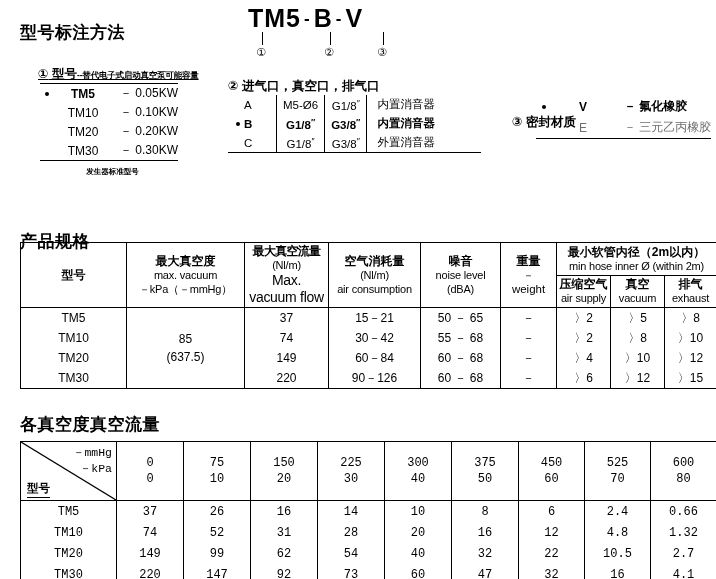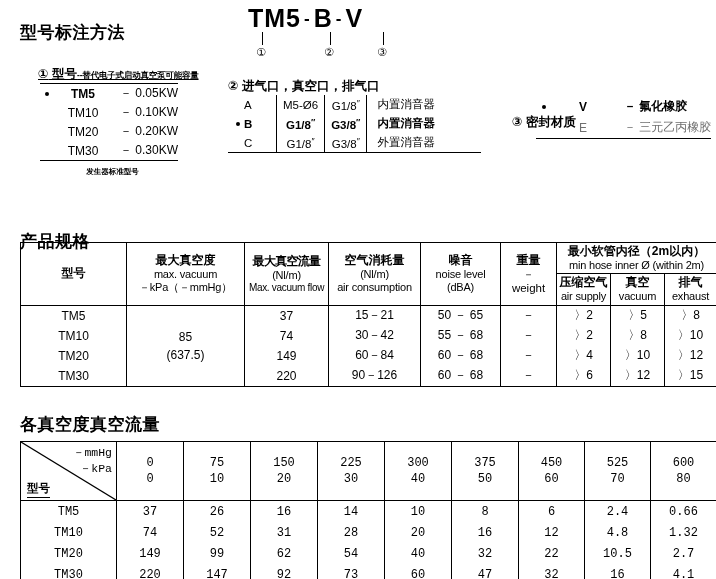--- a/index.html
+++ b/index.html
@@ -169,21 +169,21 @@
     font-weight: bold;
     line-height: 1.25;
   }
   .spec-table .hdr-en {
     font-size: 11px;
     font-weight: normal;
     line-height: 1.22;
     letter-spacing: -0.2px;
   }
   .spec-table .hdr-en-sm {
-    font-size: 10px;
+    font-size: 14px;
     font-weight: normal;
     line-height: 1.2;
     letter-spacing: -0.3px;
   }
   .spec-table td.data {
     border-top: none;
     border-bottom: none;
     height: 18px;
     font-size: 12px;
   }

